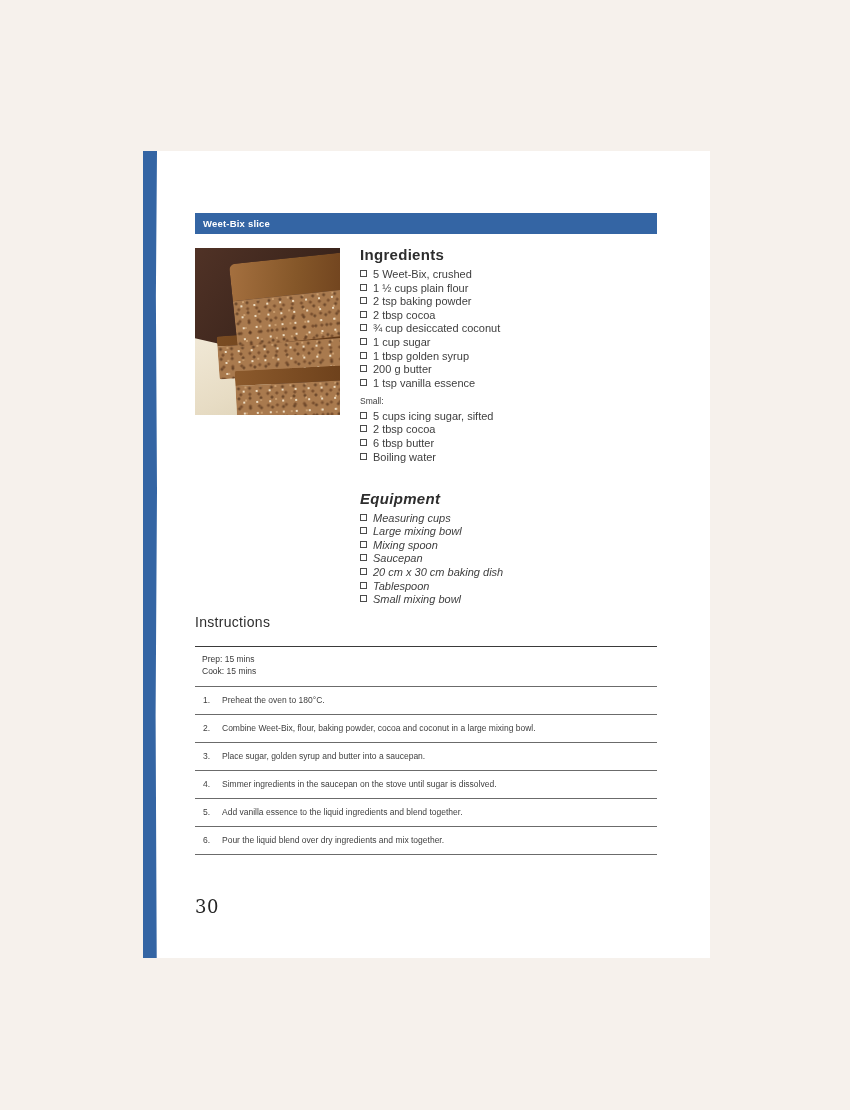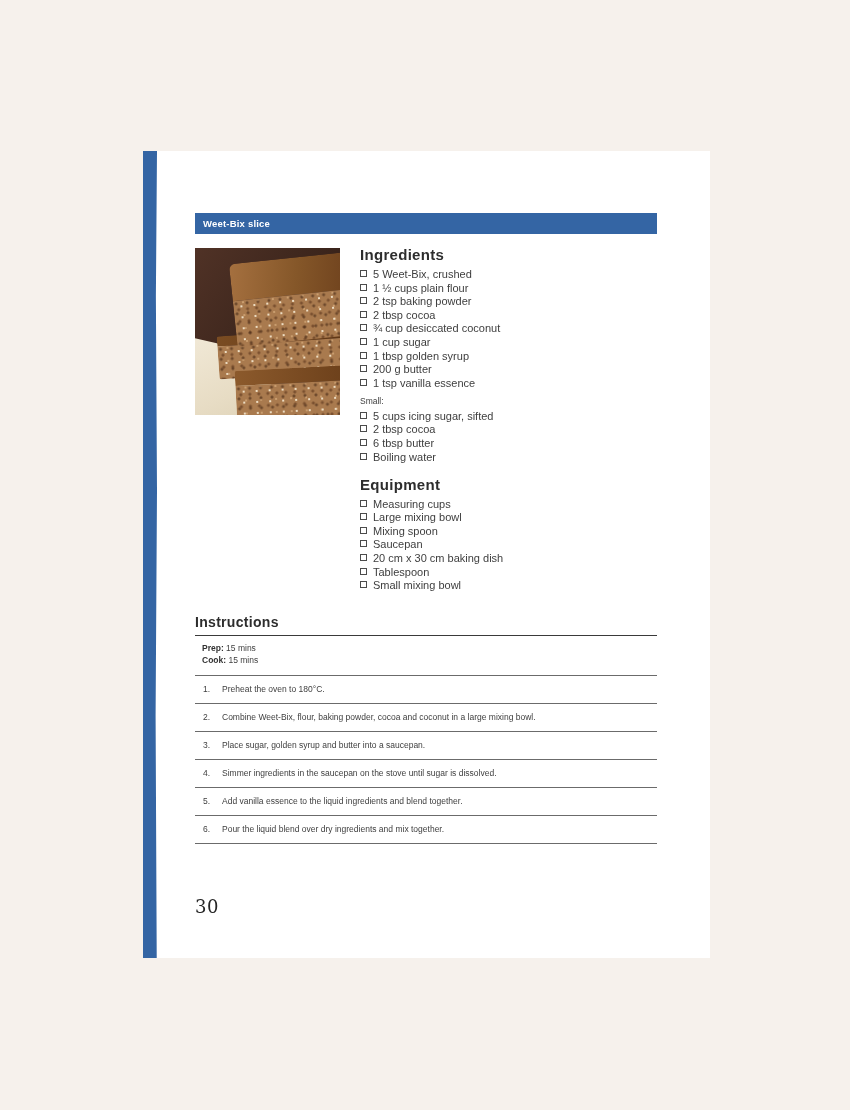--- a/index.html
+++ b/index.html
@@ -86,35 +86,35 @@
     margin-bottom: 3.6px;
   }
   .checkbox {
     flex: 0 0 auto;
     width: 7px; height: 7px;
     border: 1px solid #4c4c4c;
     margin-right: 6px; margin-top: 1px;
     background: #fff;
   }
   .icing-label { font-size: 8.5px; color: #3e3e3e; margin: 8px 0 5px; }
-  .equipment-block { margin-top: 14px; }
+  .equipment-block { margin-top: 28px; font-style: italic; }
 
   
   .instructions { position: absolute; left: 52px; top: 463px; width: 462px; }
   .h-instructions {
-    font-size: 14px; font-weight: bold; color: #2d2d2d;
-    letter-spacing: .3px; margin-bottom: 5px;
+    font-size: 14px; font-weight: normal; color: #2d2d2d;
+    letter-spacing: .3px; margin-bottom: 16px;
   }
   .rule-heavy { border-top: 1.5px solid #3a3a3a; }
   .meta {
     border-bottom: 1px solid #6b6b6b;
     padding: 6px 0 8px 7px;
   }
   .meta-row { font-size: 8.5px; line-height: 12.4px; color: #3e3e3e; }
-  .meta-row .meta-label { font-weight: bold; color: #333; }
+  .meta-row .meta-label { font-weight: normal; color: #333; }
   .steps { list-style: none; }
   .step {
     display: flex; align-items: flex-start;
     border-bottom: 1px solid #6b6b6b;
     padding: 8px 0 9px;
     font-size: 8.5px; line-height: 10px; color: #3e3e3e;
   }
   .step .num { flex: 0 0 27px; padding-left: 8px; }
 
   

